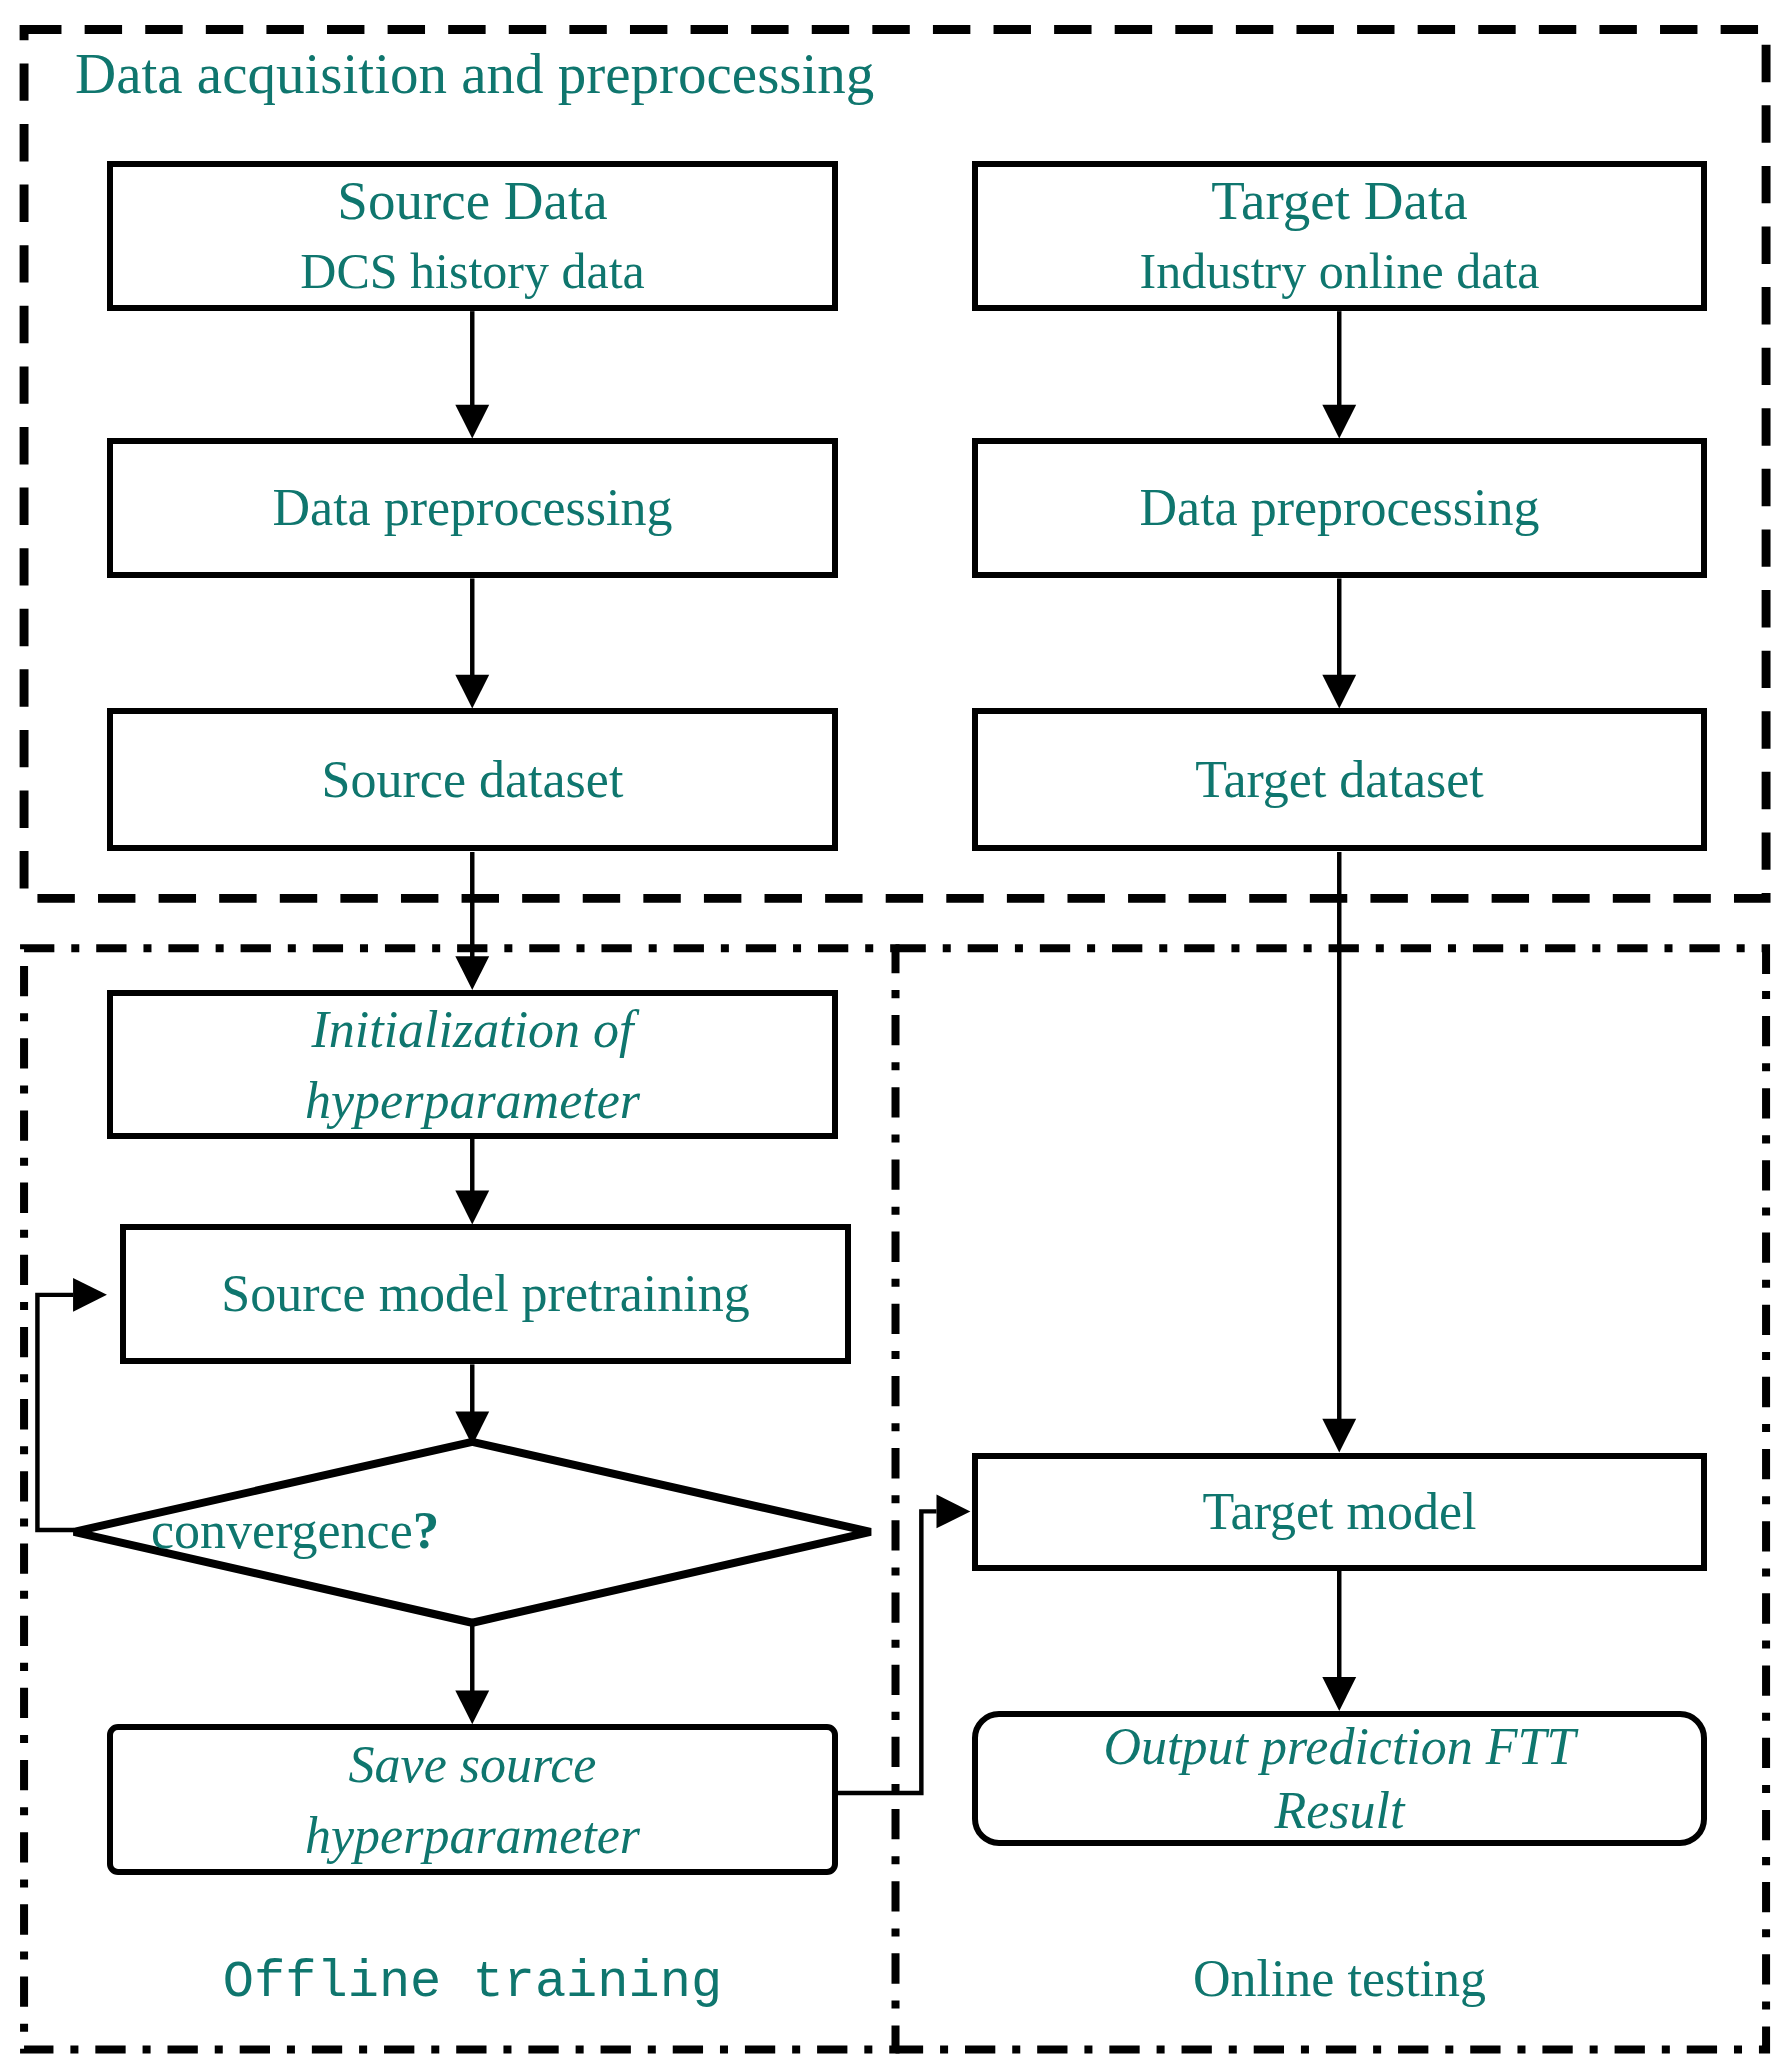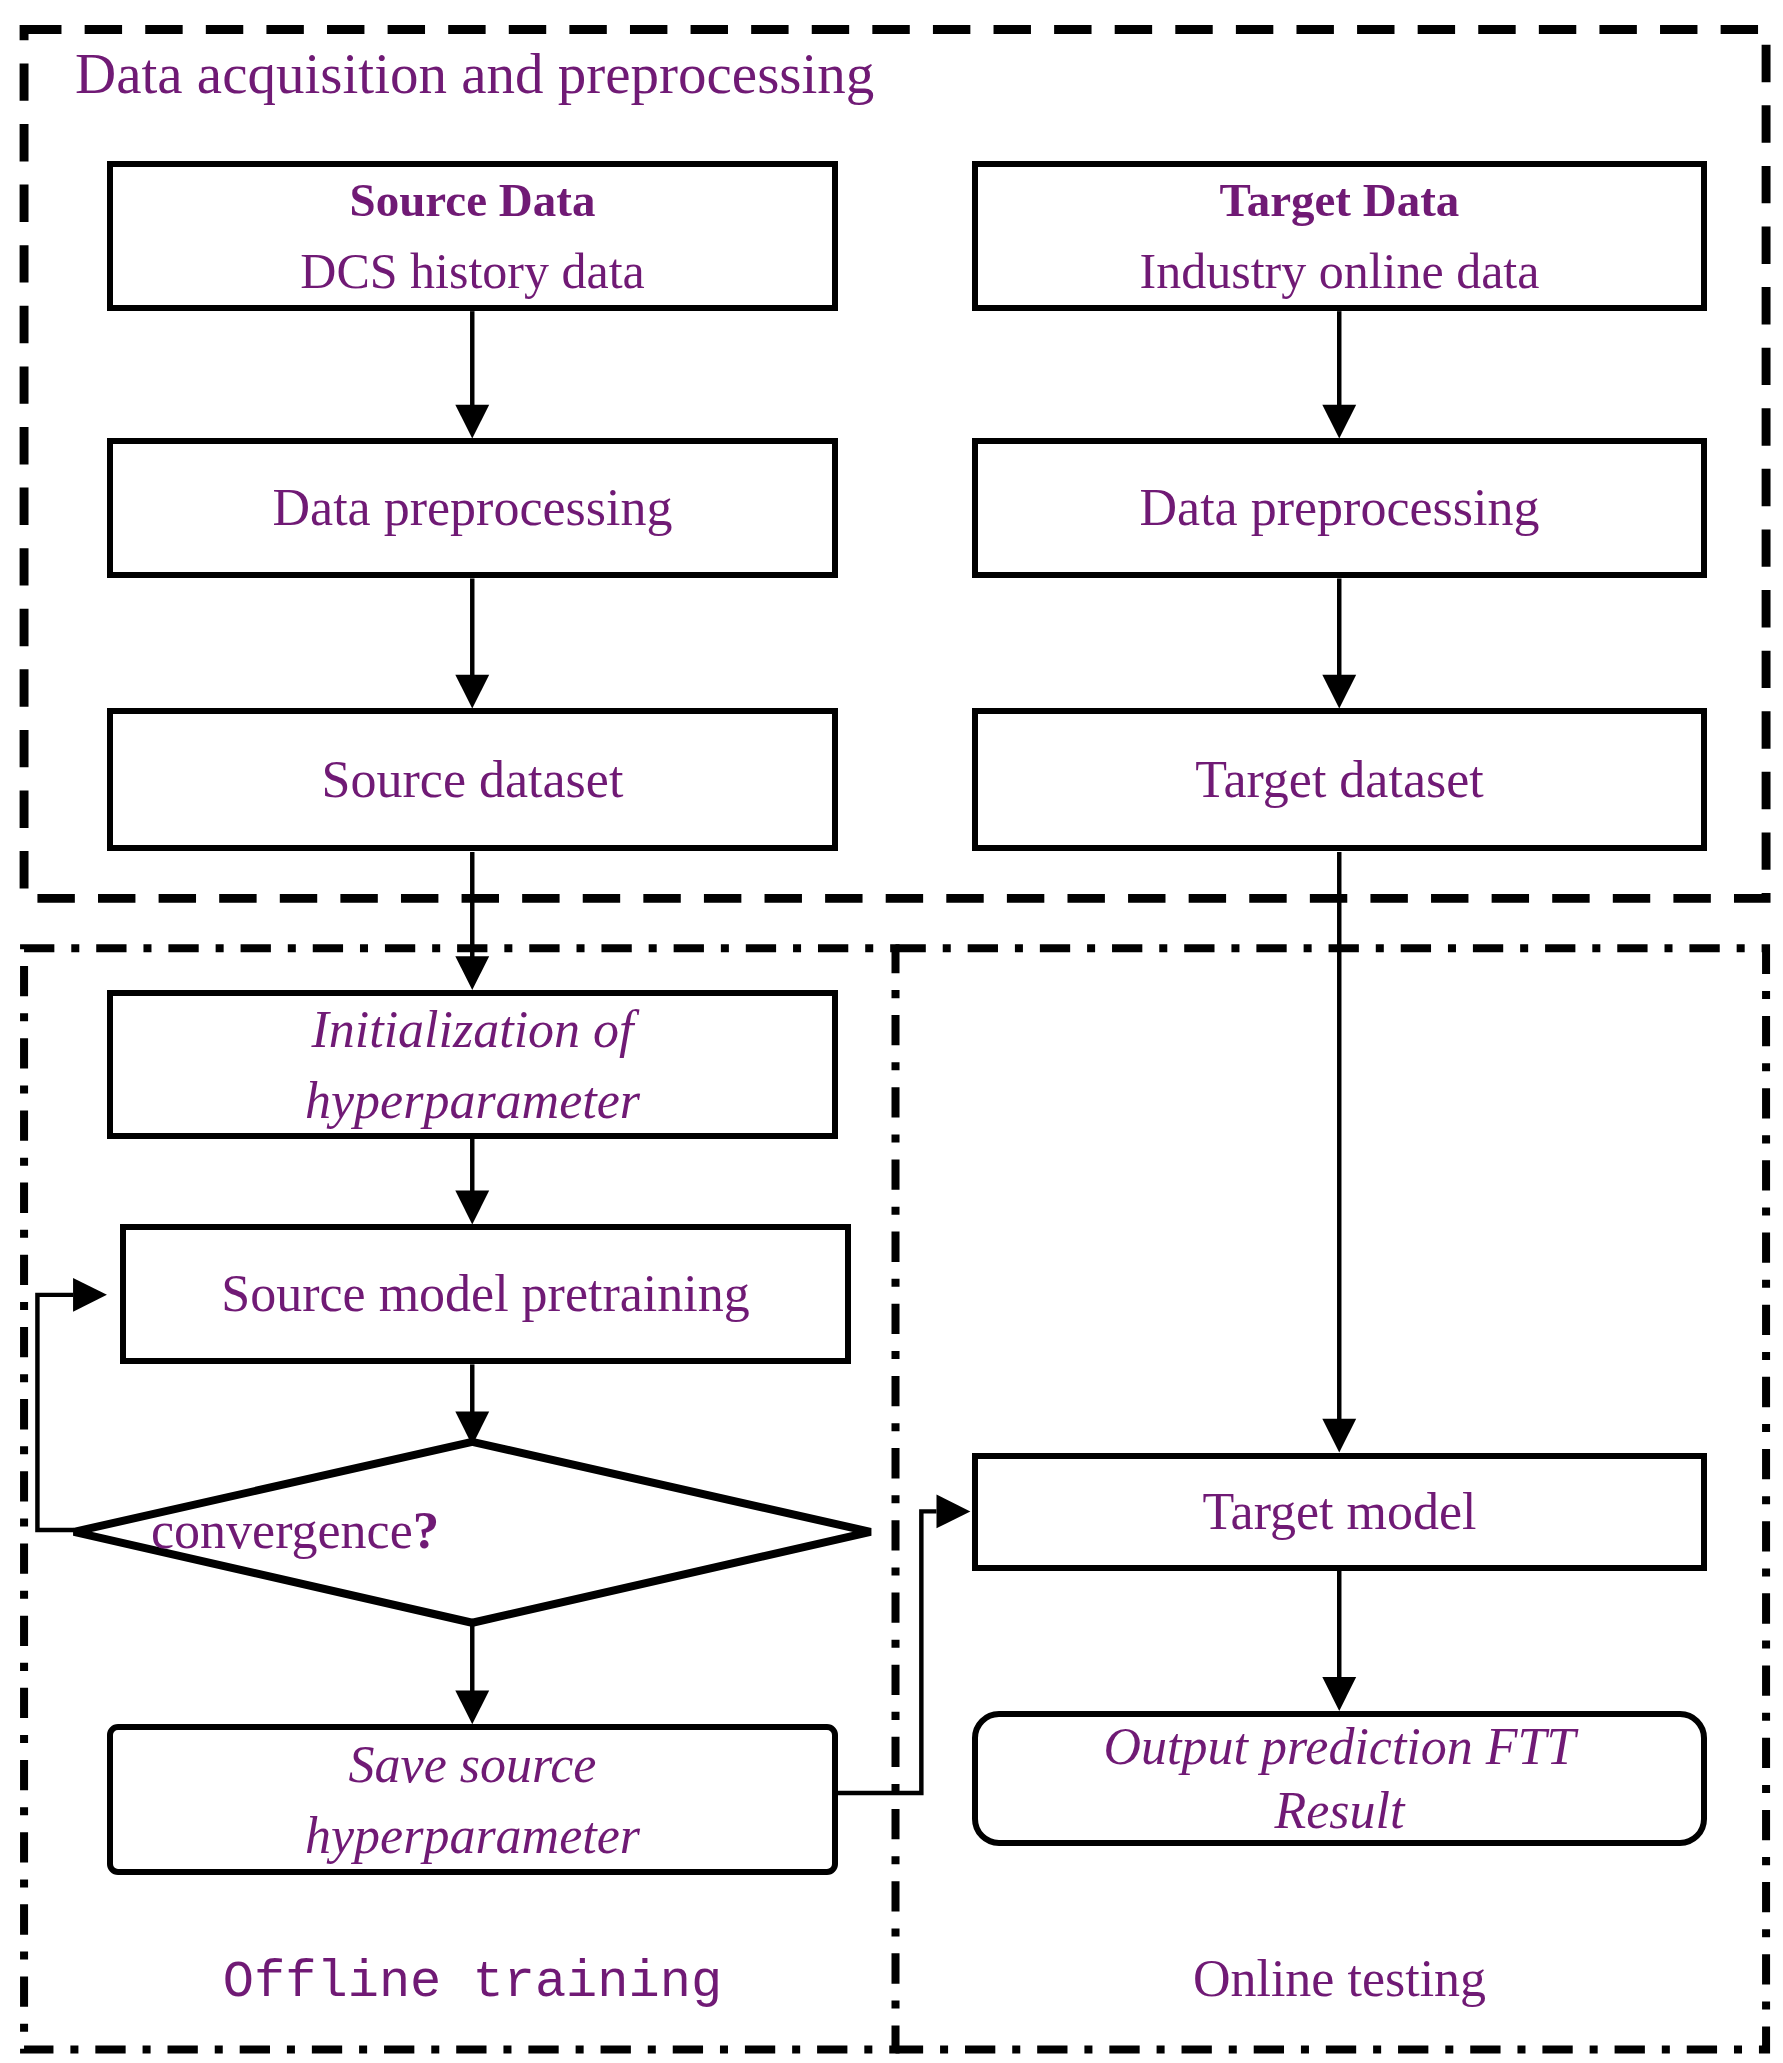--- a/index.html
+++ b/index.html
@@ -6,21 +6,21 @@
     margin: 0;
     padding: 0;
     background: #ffffff;
   }
   #canvas {
     position: relative;
     width: 1783px;
     height: 2064px;
     background: #ffffff;
     font-family: "Liberation Serif", "DejaVu Serif", serif;
-    color: #701a75;
+    color: #0f766e;
     overflow: hidden;
   }
   #wires {
     position: absolute;
     left: 0;
     top: 0;
     z-index: 1;
   }
   .node {
     position: absolute;
@@ -29,22 +29,22 @@
     border: 6.2px solid #000000;
     display: flex;
     flex-direction: column;
     align-items: center;
     justify-content: center;
     text-align: center;
     z-index: 2;
     line-height: 1.25;
   }
   .node .t1 {
-    font-weight: bold;
-    font-size: 47px;
+    font-weight: normal;
+    font-size: 55px;
     line-height: 71px;
   }
   .node .t2 {
     font-size: 50px;
     line-height: 71px;
   }
   .node .single {
     font-size: 52px;
     line-height: 62px;
   }

